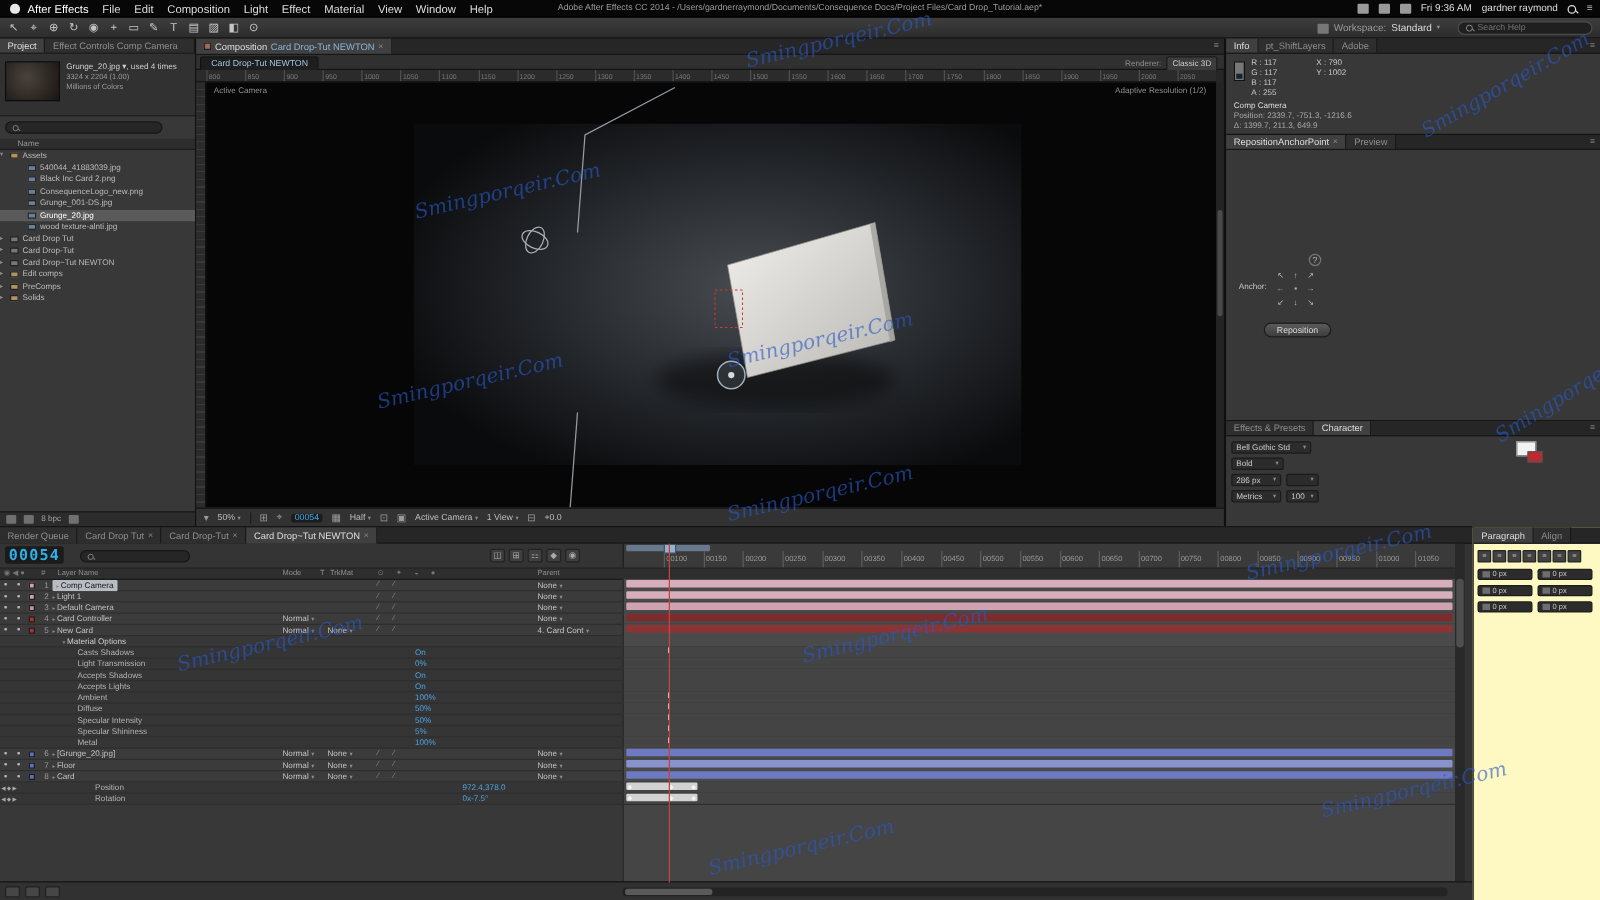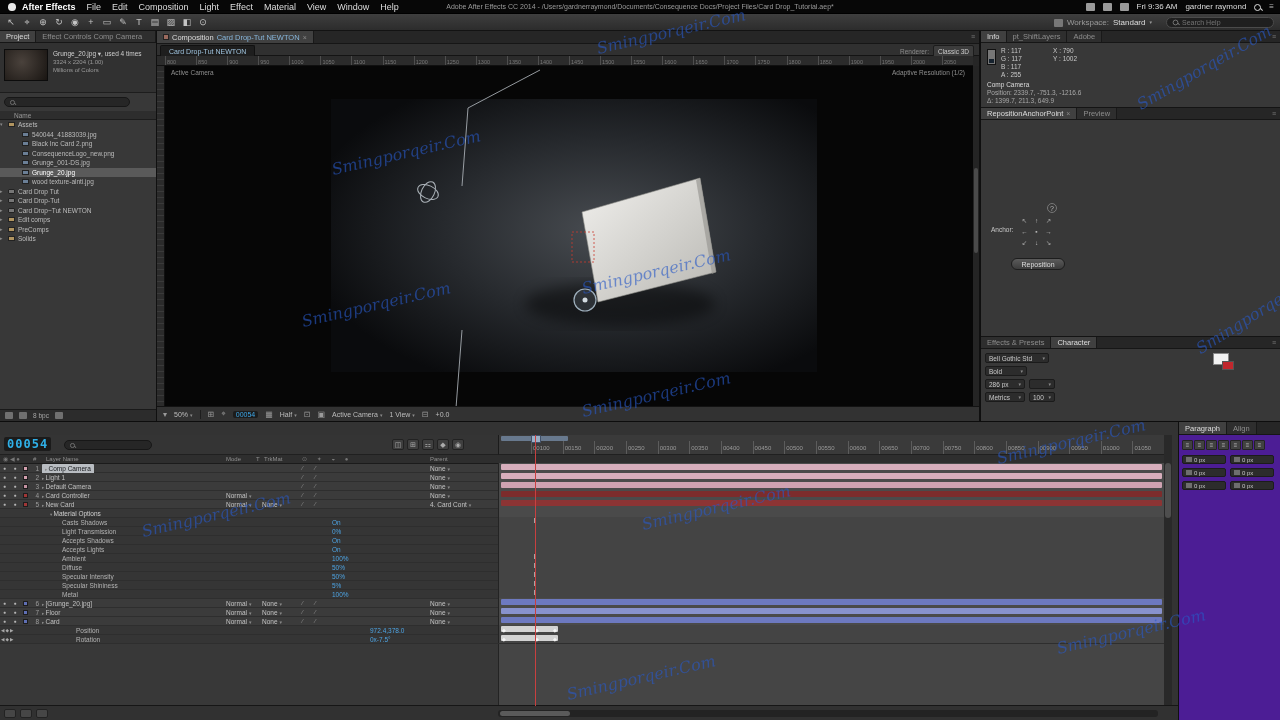--- a/index.html
+++ b/index.html
@@ -3,21 +3,21 @@
 <meta charset="utf-8">
 <style>
   *{margin:0;padding:0;box-sizing:border-box}
   html,body{width:1280px;height:720px;background:#1b1b1b;overflow:hidden}
   body{font-family:"Liberation Sans",sans-serif;position:relative;color:#ccc;-webkit-user-select:none}
 
   
   #menubar{position:absolute;left:0;top:0;width:1280px;height:14px;background:#070707;color:#ddd;font-size:9px;line-height:14px;z-index:20;border-bottom:1px solid #000}
   #menubar .menus{position:absolute;left:22px;top:0;display:flex;gap:11px}
   #menubar .menus span{cursor:default}
-  #menubar .menus .bold{font-weight:bold;color:#fff}
+  #menubar .menus .bold{font-weight:normal;color:#fff}
   #apple-icon{position:absolute;left:8px;top:3px;width:8px;height:8px;background:#e8e8e8;border-radius:50% 50% 46% 46%}
   #win-title{position:absolute;left:50%;transform:translateX(-50%);font-size:7px;color:#9b9b9b;line-height:14px;max-width:620px;overflow:hidden;white-space:nowrap}
   #menubar .right{position:absolute;right:6px;top:0;display:flex;gap:8px;align-items:center;height:14px;font-size:8px;color:#ddd}
   .mb-ic{width:9px;height:8px;background:#9a9a9a;border-radius:1px;display:inline-block}
   .lens{width:7px;height:7px;border:1.2px solid #ddd;border-radius:50%;position:relative;display:inline-block}
   .lens::after{content:"";position:absolute;width:3px;height:1.2px;background:#ddd;transform:rotate(45deg);right:-2.5px;bottom:-0.5px}
 
   
   #appbar{position:absolute;left:0;top:14px;width:1280px;height:17px;background:linear-gradient(#3e3e3e,#2c2c2c);border-bottom:1px solid #131313}
   #tools{position:absolute;left:4px;top:1px;display:flex;gap:2px;align-items:center;height:15px}
@@ -160,21 +160,21 @@
   #tl-empty .track-bg{position:absolute;left:498px;right:0;top:0;bottom:0;background:#454545;border-left:1px solid #232323}
   #tl-vscroll{position:absolute;right:6px;width:8px;top:13px;bottom:15px;background:#292929}
   #tl-vscroll .hnd{position:absolute;left:1px;right:1px;top:28px;height:55px;background:#4e4e4e;border-radius:3px}
   #tl-bottom{position:absolute;left:0;bottom:0;right:0;height:15px;background:#313131;border-top:1px solid #161616;display:flex;align-items:center;gap:4px;padding:0 4px}
   #tl-bottom .ic{width:12px;height:9px;background:#464646;border:1px solid #222;border-radius:2px}
   #tl-hscroll{position:absolute;left:498px;right:20px;top:4px;height:7px;background:#232323;border-radius:3px}
   #tl-hscroll .hnd{position:absolute;left:2px;width:70px;top:1px;bottom:1px;background:#5a5a5a;border-radius:3px}
   #cti-line{position:absolute;left:535px;top:13px;width:1px;height:271px;background:#c84040;z-index:9}
 
   
-  #paragraph-panel{left:1178px;top:421px;width:102px;height:299px;background:#4c1d95;border-left:1px solid #101010;border-top:1px solid #0d0d0d}
+  #paragraph-panel{left:1178px;top:421px;width:102px;height:299px;background:#fef9c3;border-left:1px solid #101010;border-top:1px solid #0d0d0d}
   #paragraph-panel .tabrow{height:13px}
   #align-btns{position:absolute;left:3px;top:18px;display:flex;gap:1px}
   #align-btns span{width:11px;height:10px;background:#414141;border:1px solid #242424;border-radius:1px;font-size:6px;color:#b5b5b5;text-align:center;line-height:9px}
   #para-fields{position:absolute;left:3px;top:33px;width:96px;display:flex;flex-wrap:wrap;gap:4px}
   #para-fields .pf{width:44px;height:9px;background:#2c2c2c;border:1px solid #1c1c1c;border-radius:2px;font-size:6px;color:#c6c6c6;line-height:8px;padding:0 3px;display:flex;gap:2px;align-items:center}
   #para-fields .pf i{width:6px;height:5px;background:#6e6e6e;display:inline-block}
 
   
   .wm{position:absolute;font-family:"DejaVu Serif",serif;font-style:italic;font-size:16px;color:rgba(41,88,199,.62);transform:rotate(-13deg);white-space:nowrap;z-index:60;pointer-events:none}
 </style>
@@ -561,20 +561,46 @@
         <span class="padcell">→</span>
         <span class="padcell">↙</span>
         <span class="padcell">↓</span>
         <span class="padcell">↘</span>
       </div>
     <div id="repo-btn">Reposition</div>
   </div>
 </div>
 
 <div id="timeline" class="panel">
+  <div id="tl-tabs">
+
+      <span class="tab ttab">
+
+        <span>Render Queue</span>
+
+      </span>
+
+      <span class="tab ttab">
+
+        <span>Card Drop Tut</span>
+        <span class="closex show">×</span>
+      </span>
+
+      <span class="tab ttab">
+
+        <span>Card Drop-Tut</span>
+        <span class="closex show">×</span>
+      </span>
+
+      <span class="tab ttab active">
+
+        <span>Card Drop~Tut NEWTON</span>
+        <span class="closex show">×</span>
+      </span>
+    </div>
 
   <div id="tl-head">
     <span id="tl-time">00054</span>
     <div id="tl-search">
       <span class="lens"></span>
       <input style="">
     </div>
     <div id="tl-midics">
       <span>◫</span>
       <span>⊞</span>

